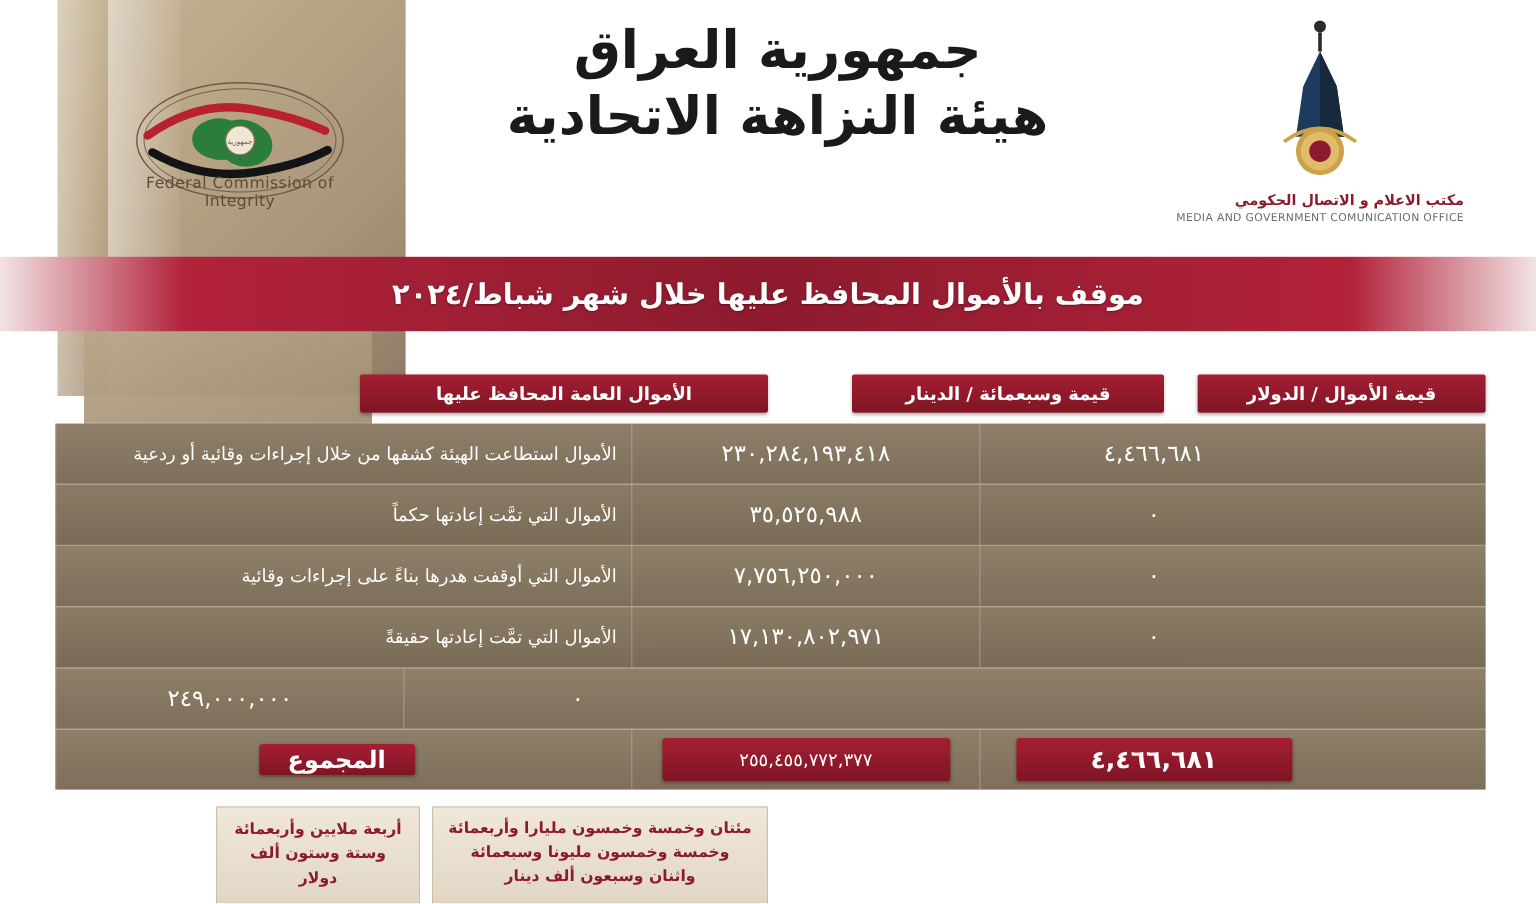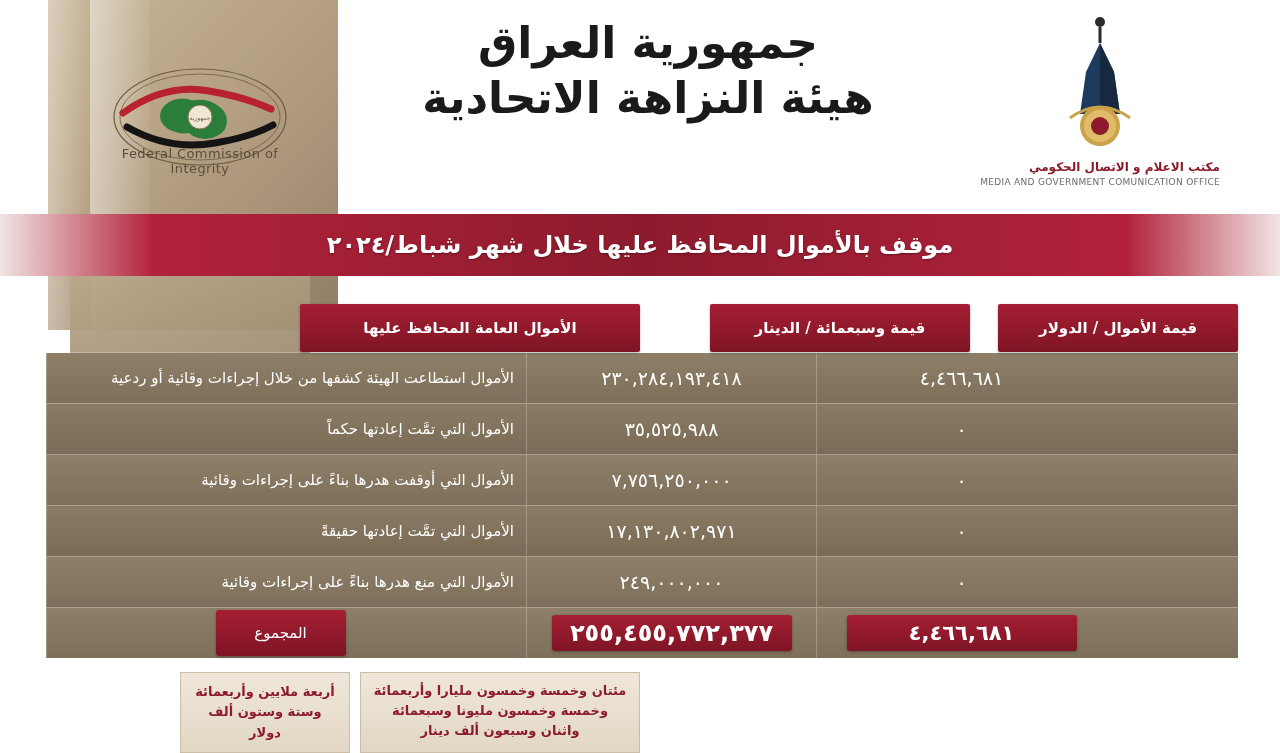--- a/index.html
+++ b/index.html
@@ -88,21 +88,21 @@
   .table-wrap {
     position: absolute; left: 46px; top: 310px; width: 1192px;
   }
   .head-row {
     display: flex; justify-content: flex-start; gap: 0; height: 36px; align-items: center;
   }
   .head-cell {
     background: linear-gradient(180deg, #a51e33, #7e1524);
     color: #fff; font-size: 15px; font-weight: 700;
     display: flex; align-items: center; justify-content: center;
-    height: 48px; border-radius: 2px;
+    height: 32px; border-radius: 2px;
     box-shadow: 0 1px 3px rgba(0,0,0,.3);
   }
 
   .head-cell.desc { width: 340px; margin-right: 70px; }
   .head-cell.dinar { width: 260px; margin-right: 28px; }
   .head-cell.dollar { width: 240px; }
 
   .rows {
     margin-top: 6px;
     border-top: 1px solid rgba(255,255,255,.25);
@@ -135,22 +135,22 @@
   .total-row {
     display: flex; align-items: stretch; height: 50px;
     background: linear-gradient(180deg, #8d7f68, #7d6f59);
   }
   .total-chip {
     background: linear-gradient(180deg, #a51e33, #7e1524);
     color: #fff; border-radius: 3px;
     display: flex; align-items: center; justify-content: center;
     box-shadow: 0 1px 3px rgba(0,0,0,.3);
   }
-  .total-label { width: 130px; height: 46px; font-size: 15px; font-weight: 400; }
-  .total-dinar { width: 240px; height: 36px; font-size: 24px; font-weight: 700; }
+  .total-label { width: 130px; height: 26px; font-size: 20px; font-weight: 700; }
+  .total-dinar { width: 240px; height: 36px; font-size: 15px; font-weight: 400; }
   .total-dollar { width: 230px; height: 36px; font-size: 21px; font-weight: 700; }
 
   
   .footer {
     position: absolute; left: 180px; top: 672px; width: 460px; height: 81px;
     display: flex;
   }
   .words-box {
     background: linear-gradient(180deg, #efe7da, #e2d7c4);
     border: 1px solid #cbbda6;
@@ -254,21 +254,20 @@
         <div class="cell c-pad"></div>
         <div class="cell c-dollar">٠</div>
         <div class="cell c-dinar">١٧,١٣٠,٨٠٢,٩٧١</div>
         <div class="cell c-desc">الأموال التي تمَّت إعادتها حقيقةً</div>
       </div>
 
       <div class="row">
         <div class="cell c-pad"></div>
         <div class="cell c-dollar">٠</div>
         <div class="cell c-dinar">٢٤٩,٠٠٠,٠٠٠</div>
-        <div class="cell c-desc">الأموال التي منع هدرها بناءً على إجراءات وقائية</div>
       </div>
 
       <div class="total-row">
         <div class="cell c-pad"></div>
         <div class="cell c-dollar">
           <div class="total-chip total-dollar">٤,٤٦٦,٦٨١</div>
         </div>
         <div class="cell c-dinar">
           <div class="total-chip total-dinar">٢٥٥,٤٥٥,٧٧٢,٣٧٧</div>
         </div>

